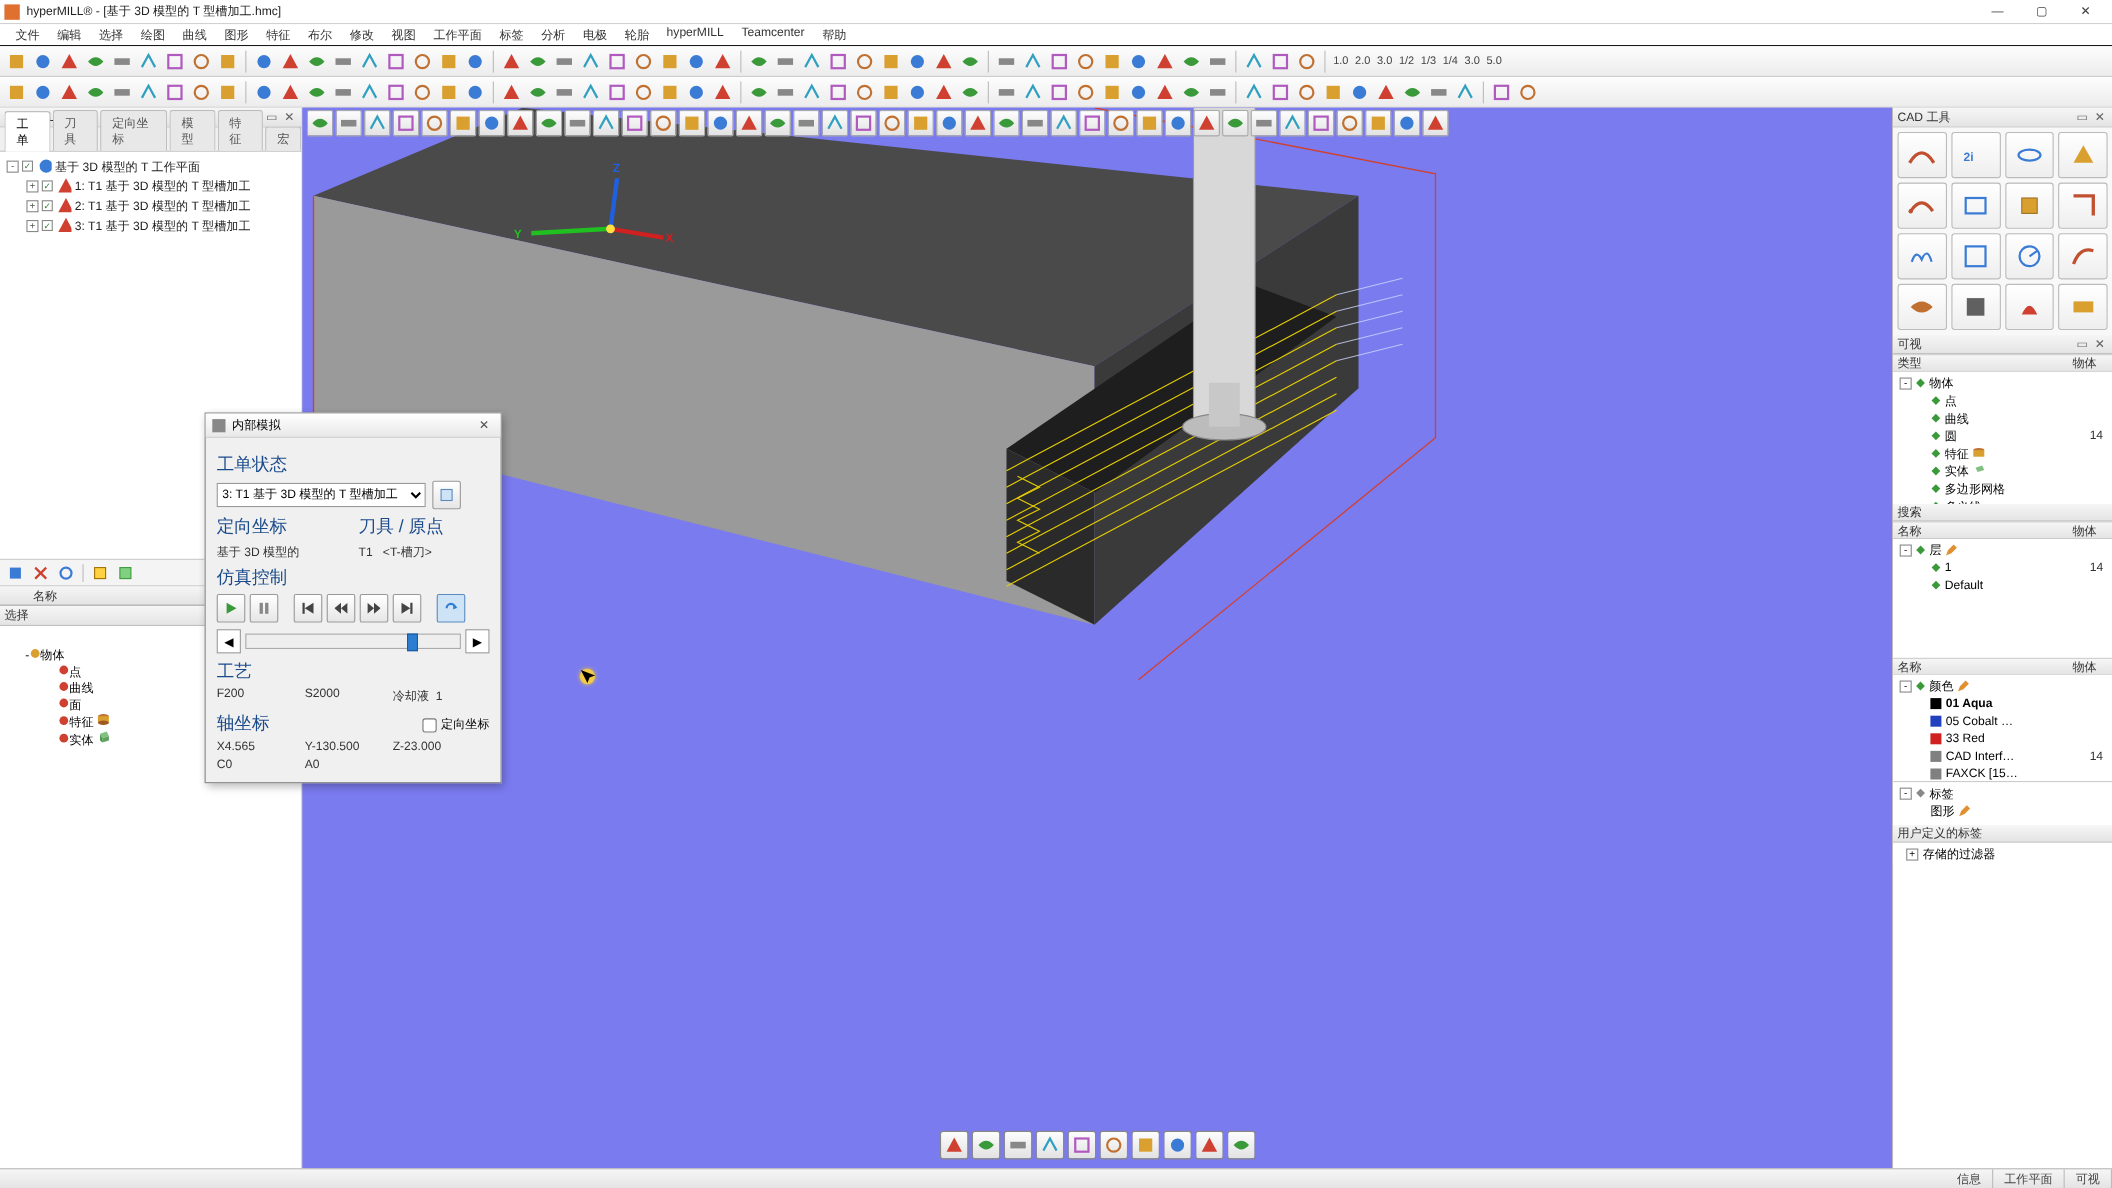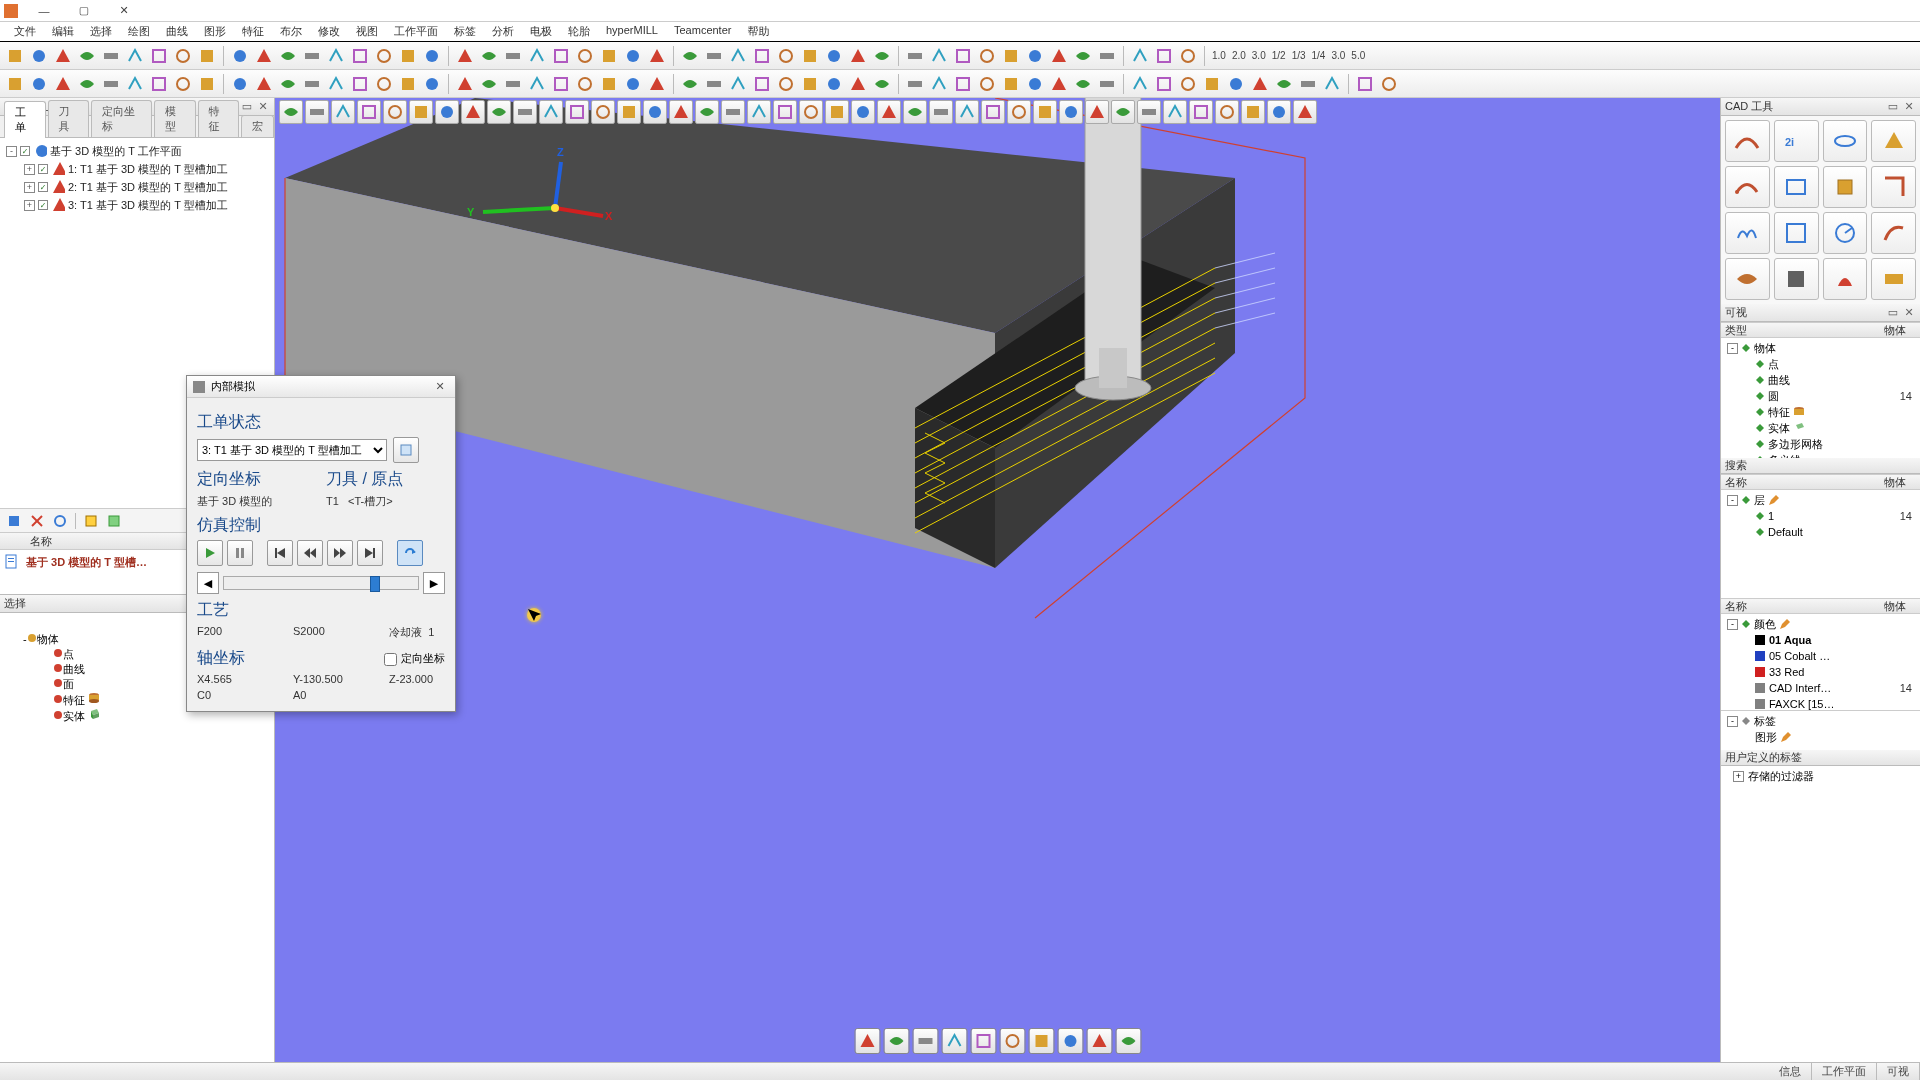--- a/index.html
+++ b/index.html
@@ -84,21 +84,21 @@
 .sim-dlg .val { color:#333; margin-top:3px; }
 .sim-dlg .btnrow { display:flex; gap:4px; margin-top:4px; }
 .sim-dlg .ibtn { width:26px;height:26px;border:1px solid #999;background:linear-gradient(#fff,#e6e6e6);display:flex;align-items:center;justify-content:center;cursor:pointer;border-radius:2px;}
 .sim-dlg .ibtn.active { background:#cfe3f7; border-color:#5a8ac0; }
 .sim-dlg .slider { flex:1; height:10px; background:#ddd; position:relative; border:1px solid #aaa; margin-top:8px;}
 .sim-dlg .slider .thumb { position:absolute; top:-4px; width:10px; height:18px; background:#2d7dd2; border:1px solid #1a5a9e;}
 .sim-dlg .progress-row { display:flex; align-items:center; gap:4px; margin-top:6px;}
 .sim-dlg .progress-row .pbtn{width:22px;height:22px;border:1px solid #999;background:#fff;display:flex;align-items:center;justify-content:center;cursor:pointer;}
 .sim-dlg .progress-row .track{flex:1;height:14px;border:1px solid #aaa;background:#eee;position:relative;}
 .sim-dlg .progress-row .track .thumb{position:absolute;top:-1px;width:10px;height:16px;background:#2d7dd2;border:1px solid #1a5a9e;}
-.sim-dlg .coord-row { display:flex; gap:36px; margin-top:4px; color:#333;}
+.sim-dlg .coord-row { display:flex; gap:20px; margin-top:4px; color:#333;}
 .sim-dlg .coord-row span{min-width:60px;}
 .sim-dlg input[type=checkbox]{margin-right:4px;vertical-align:middle;}
 
 
 .cad-grid { padding:4px; display:grid; grid-template-columns:repeat(4,1fr); gap:4px; background:#f8f8f8; }
 .cad-grid .cbtn { height:42px; border:1px solid #bbb; border-radius:3px; background:linear-gradient(#fff,#eee); display:flex; align-items:center; justify-content:center; cursor:pointer;}
 
 
 .rtree { background:#fff; overflow:auto; font-size:11px; padding:2px; }
 .rtree .rn { display:flex; align-items:center; height:16px; white-space:nowrap; }
@@ -112,20 +112,21 @@
 
 
 .cursor-spot { position:absolute; width:18px; height:18px; pointer-events:none; z-index:15;}
 .cursor-spot svg{filter:drop-shadow(0 0 2px rgba(255,220,0,.9));} .ic-blue{fill:#3a7bd5;}
 </style>
 </head>
 <body>
 
 <div class="titlebar">
   <div class="app-icon"></div>
+  <div class="title">hyperMILL® - [基于 3D 模型的 T 型槽加工.hmc]</div>
   <div class="winbtn">—</div>
   <div class="winbtn">▢</div>
   <div class="winbtn">✕</div>
 </div>
 
 <div class="menubar" id="menubar">
     <div class="mitem">文件</div>
     <div class="mitem">编辑</div>
     <div class="mitem">选择</div>
     <div class="mitem">绘图</div>
@@ -775,30 +776,20 @@
         </div>
       <div class="tb">
           <svg width="14" height="14">
             <rect x="2" y="2" width="10" height="10" fill="#80d080" stroke="#3a9a3a"></rect>
           </svg>
         </div>
     </div>
     <div class="grid-hd">
         <span>名称</span>
       </div>
-    <div class="grid-body">
-      <div class="grid-row">
-        <svg class="ricon" width="16" height="16">
-            <rect x="2" y="1" width="10" height="13" fill="#fff" stroke="#3a7bd5"></rect>
-            <rect x="4" y="4" width="6" height="1" fill="#3a7bd5"></rect>
-            <rect x="4" y="7" width="6" height="1" fill="#3a7bd5"></rect>
-          </svg>
-        <span style="color:#a03020;font-weight:bold;">基于 3D 模型的 T 型槽…</span>
-      </div>
-    </div>
 
     <div class="sel-panel">
       <div class="panel-hd">
         <span>选择</span>
         <span class="sp"></span>
       </div>
       <div class="sel-tree" id="seltree">
           <div class="tn" style="padding-left: 4px;"><span class="toggle">-</span><span class="ticon"><svg width="10" height="10">
                 <circle cx="5" cy="5" r="4" fill="#d9a030"></circle>
               </svg></span><span class="tlabel">物体</span></div>

